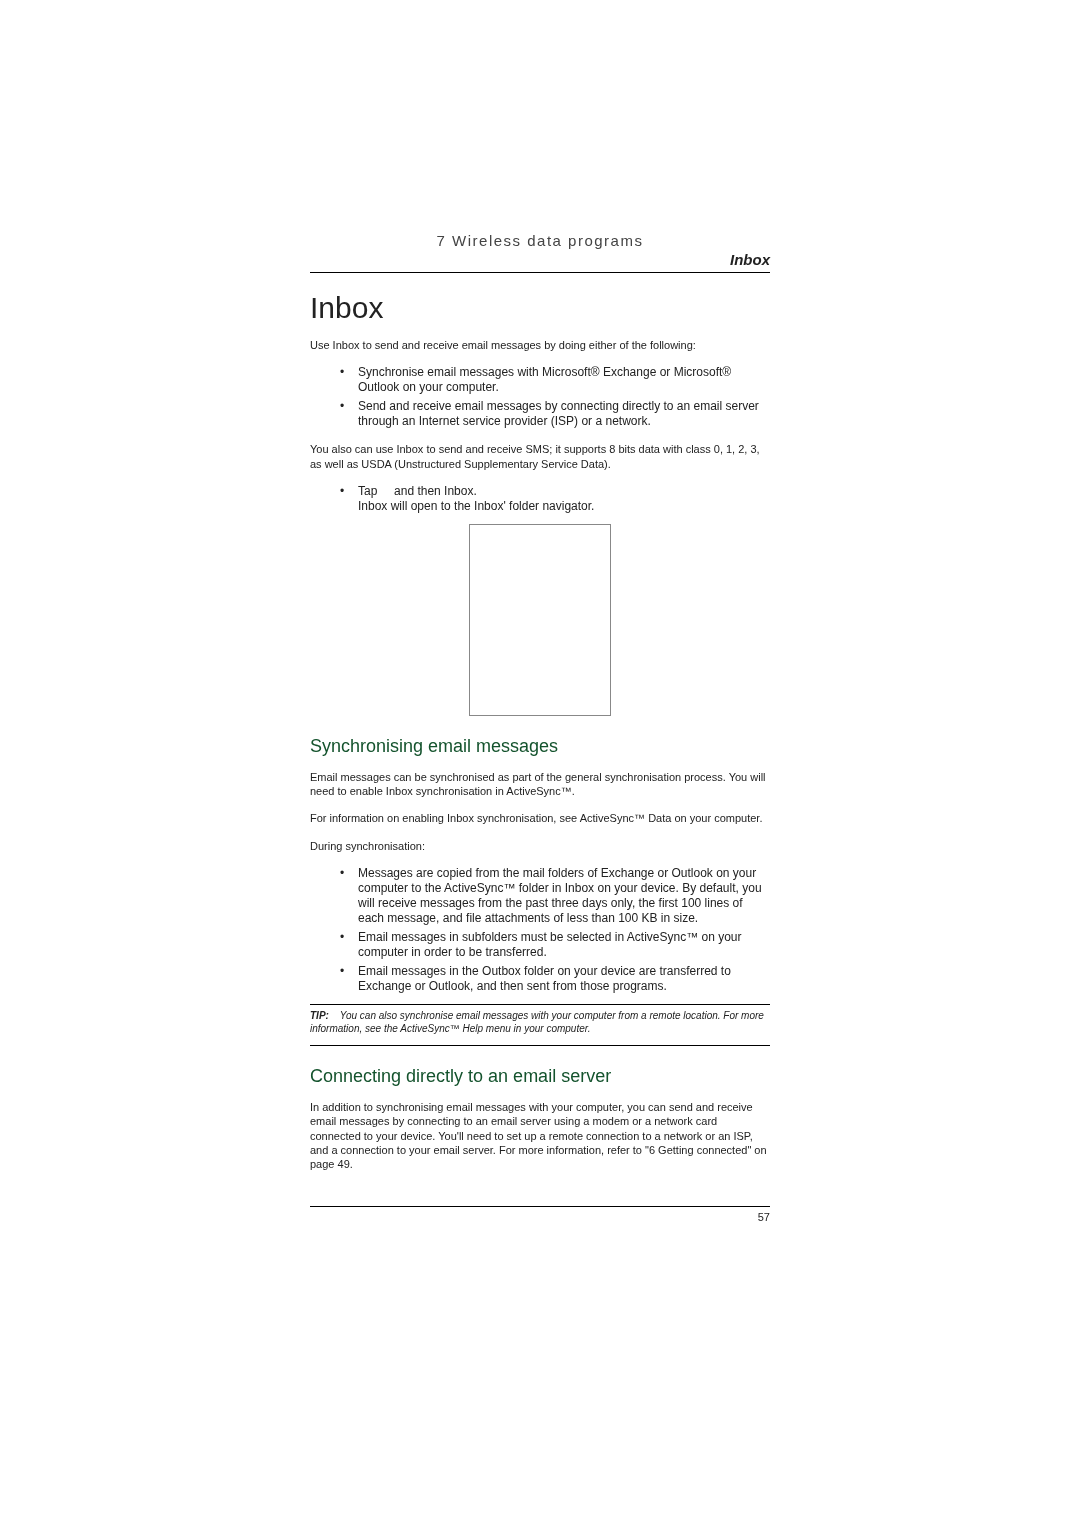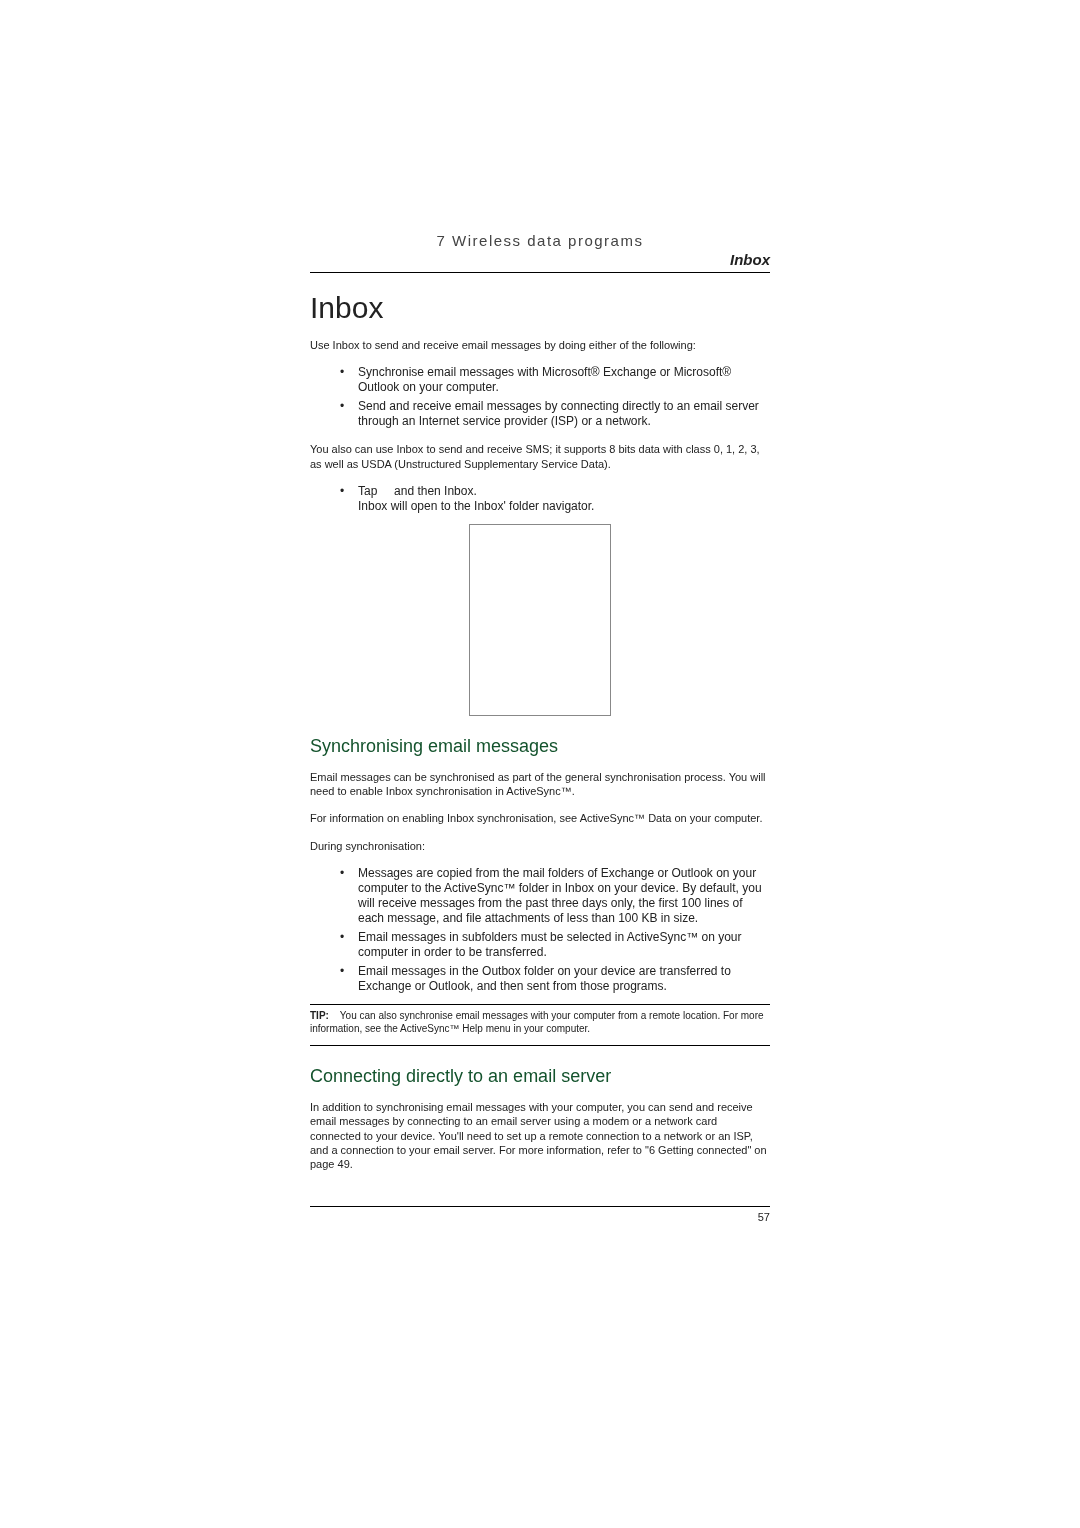--- a/index.html
+++ b/index.html
@@ -90,20 +90,21 @@
   .tip-rule {
     border: none;
     border-top: 1px solid #000;
     margin: 10px 0 4px 0;
   }
   .tip-text {
     font-size: 10px;
     line-height: 1.3;
     margin: 0;
     color: #222;
+    font-style: italic;
   }
   .tip-label {
     font-weight: bold;
   }
   .footer-rule {
     border: none;
     border-top: 1px solid #000;
     margin-top: 34px;
     margin-bottom: 4px;
   }

